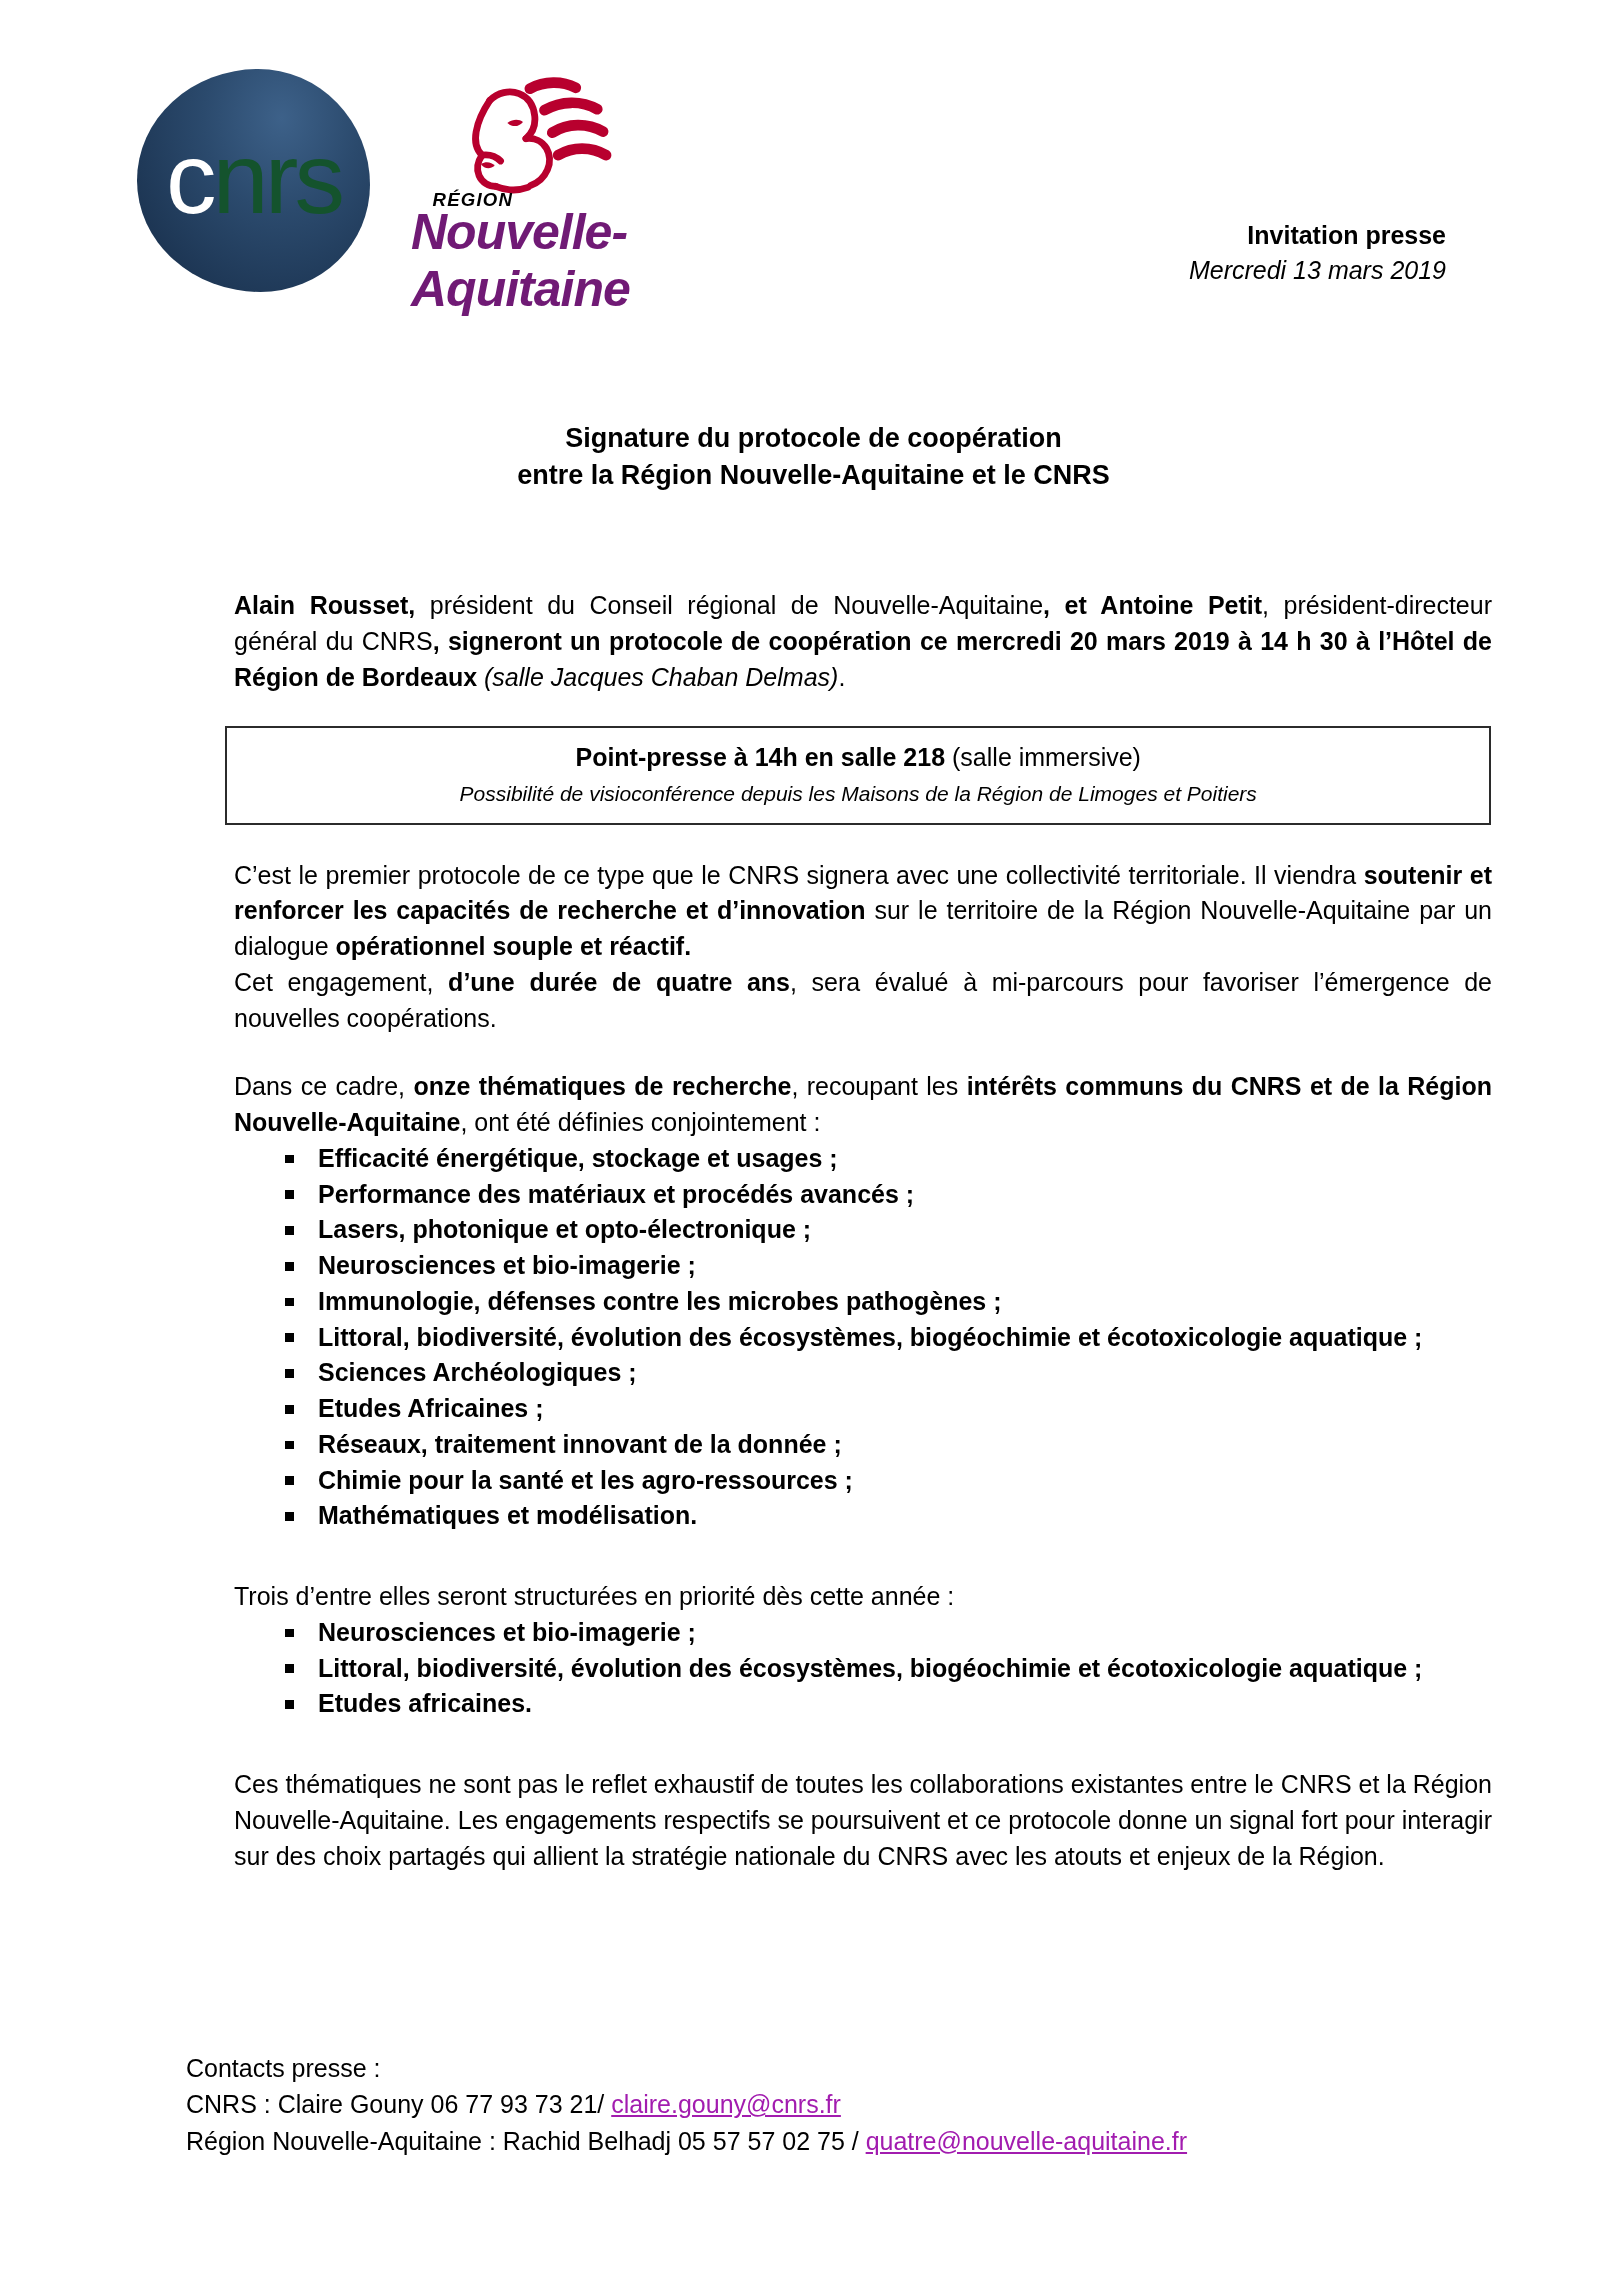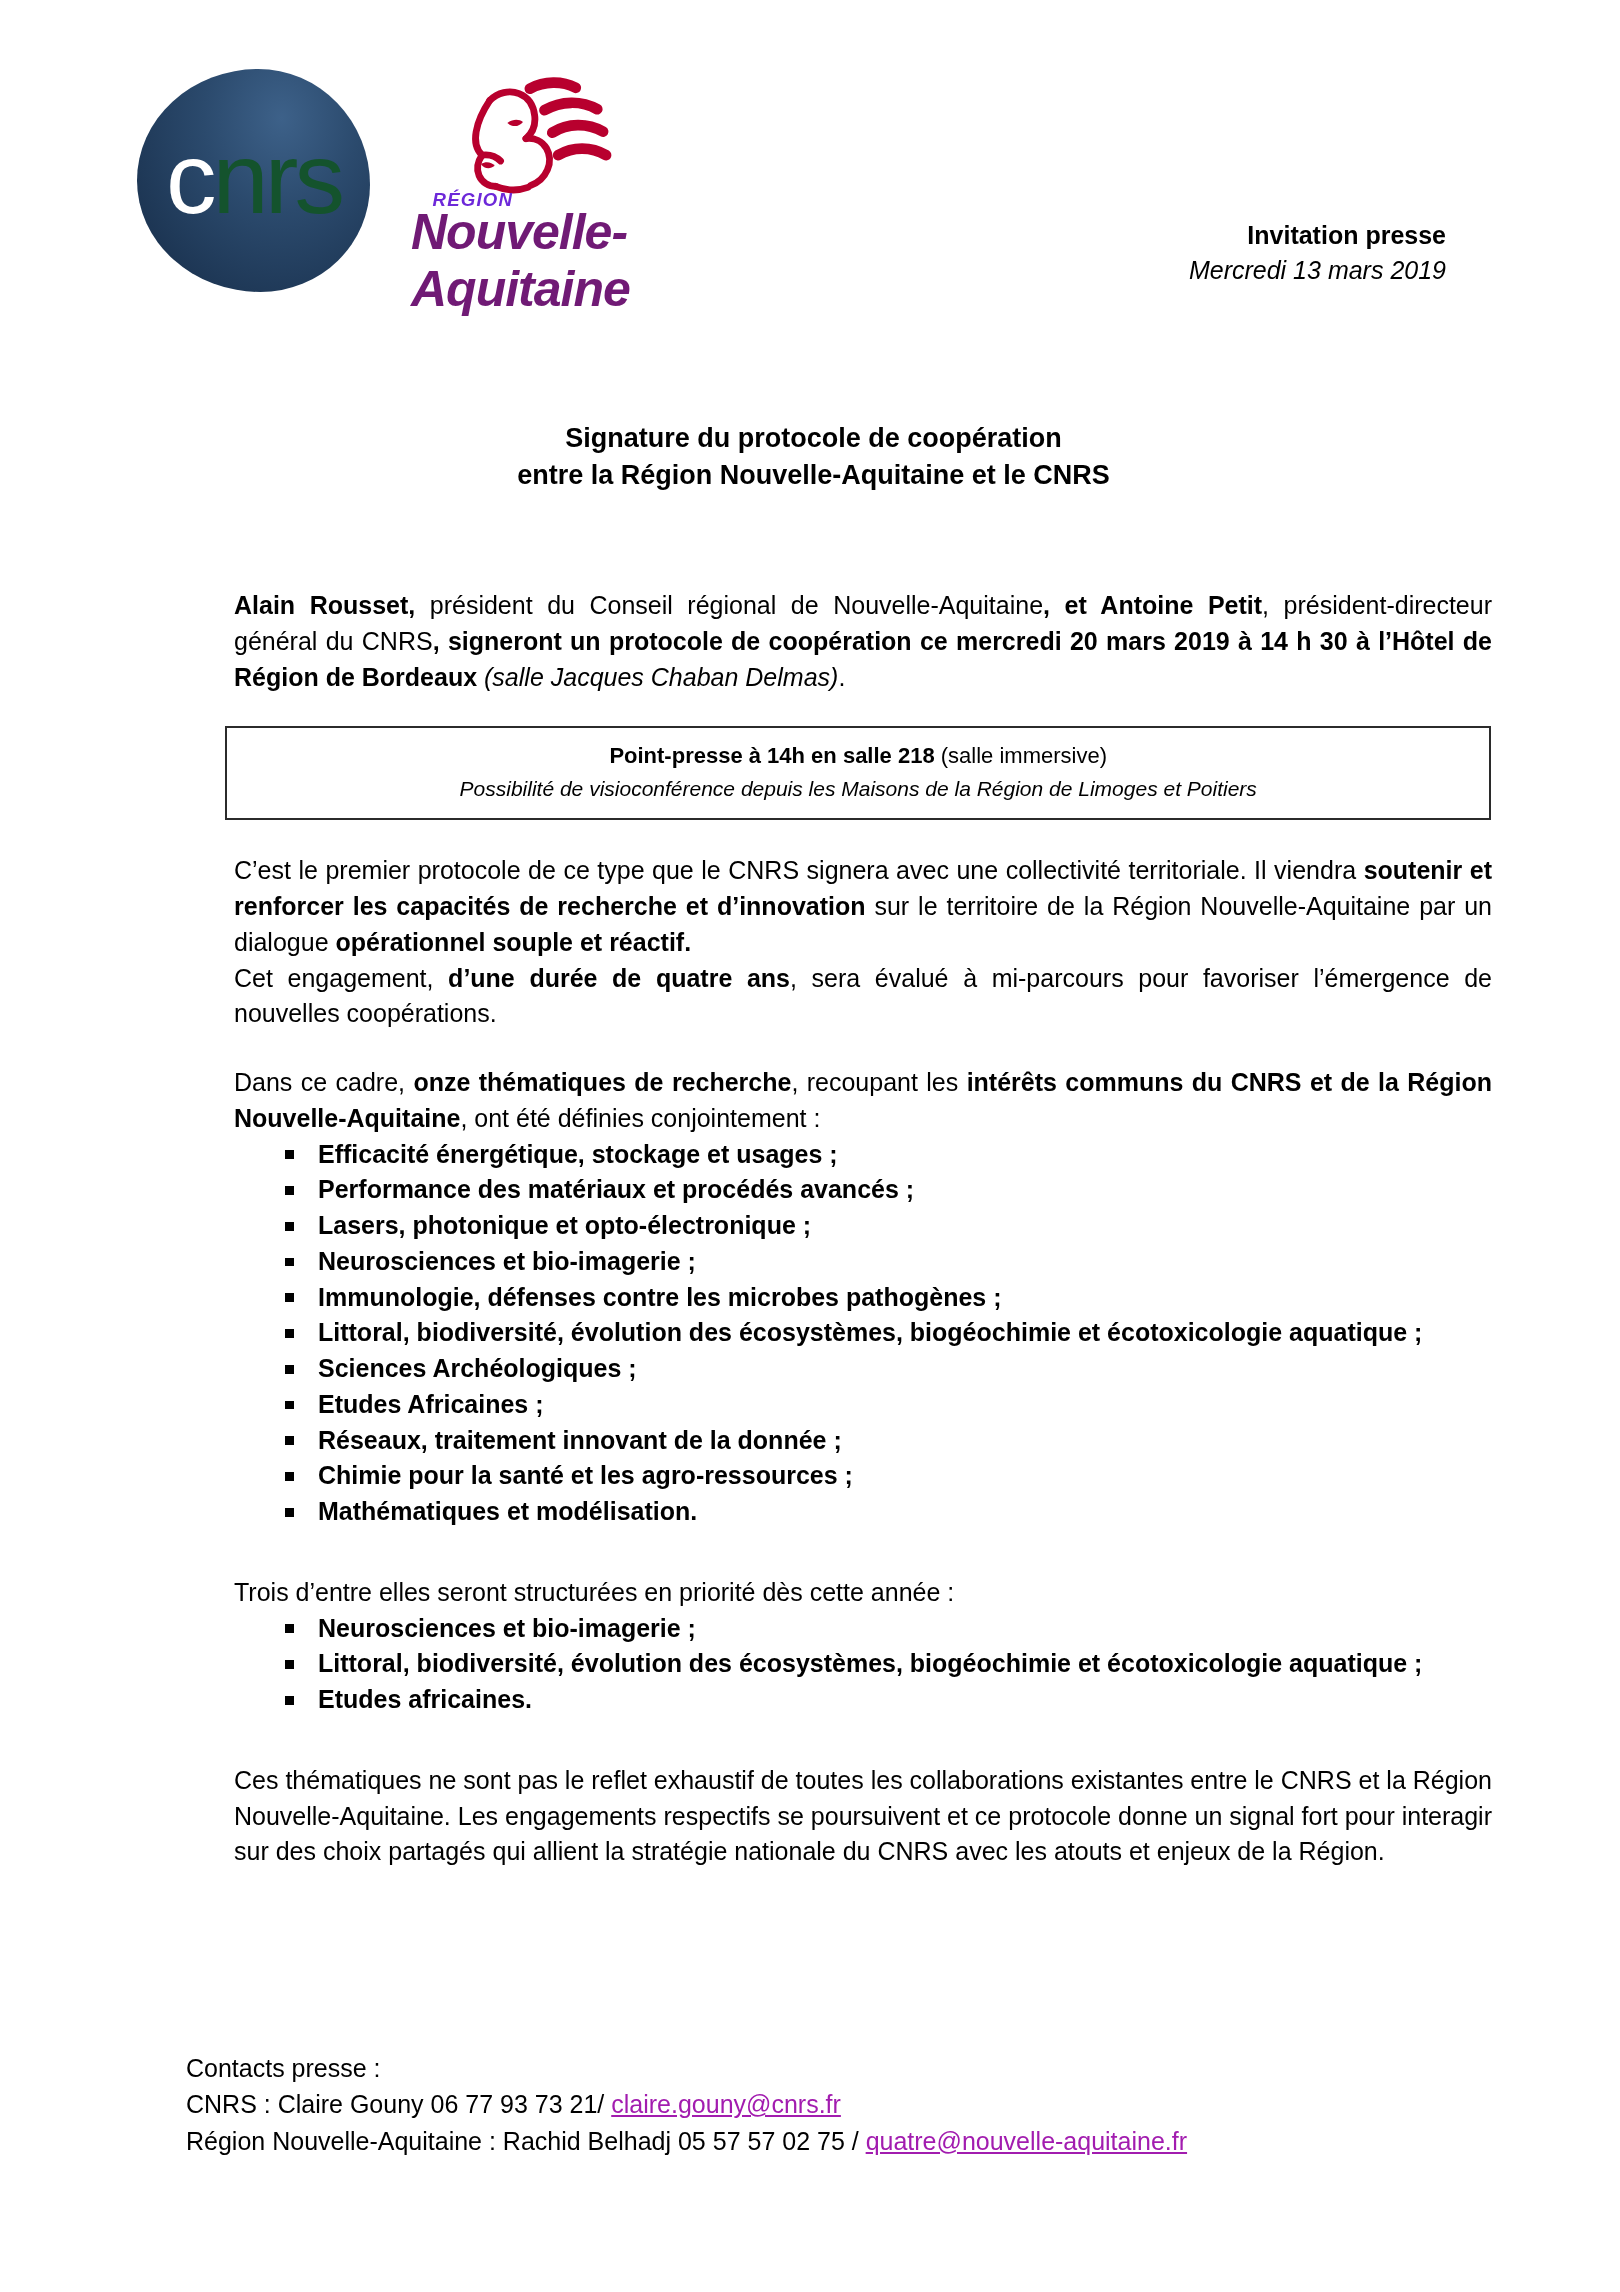--- a/index.html
+++ b/index.html
@@ -85,21 +85,21 @@
   }
   .na-region {
     position: absolute;
     left: 21.6px;
     top: 112px;
     font-family: "Liberation Sans", sans-serif;
     font-size: 18.6px;
     font-weight: 700;
     font-style: italic;
     letter-spacing: 1.2px;
-    color: #6d28d9;
+    color: #000000;
   }
   .na-name {
     position: absolute;
     left: 0;
     top: 127px;
     font-family: Liberation Sans, sans-serif;
     font-size: 50px;
     font-weight: 700;
     font-style: italic;
     letter-spacing: -1px;
@@ -163,21 +163,21 @@
   
   .callout {
     border: 2px solid #2b2b2b;
     box-sizing: border-box;
     width: 1266px;
     margin: 31px 0 0 -8.8px;
     padding: 11.8px 17.6px 13.7px 17.6px;
     text-align: center;
   }
   .callout-line1 {
-    font-size: 22px;
+    font-size: 25px;
     line-height: 1.42;
   }
   .callout-line2 {
     font-size: 21px;
     font-style: italic;
     line-height: 1.5;
     margin-top: 2px;
   }
 
   

